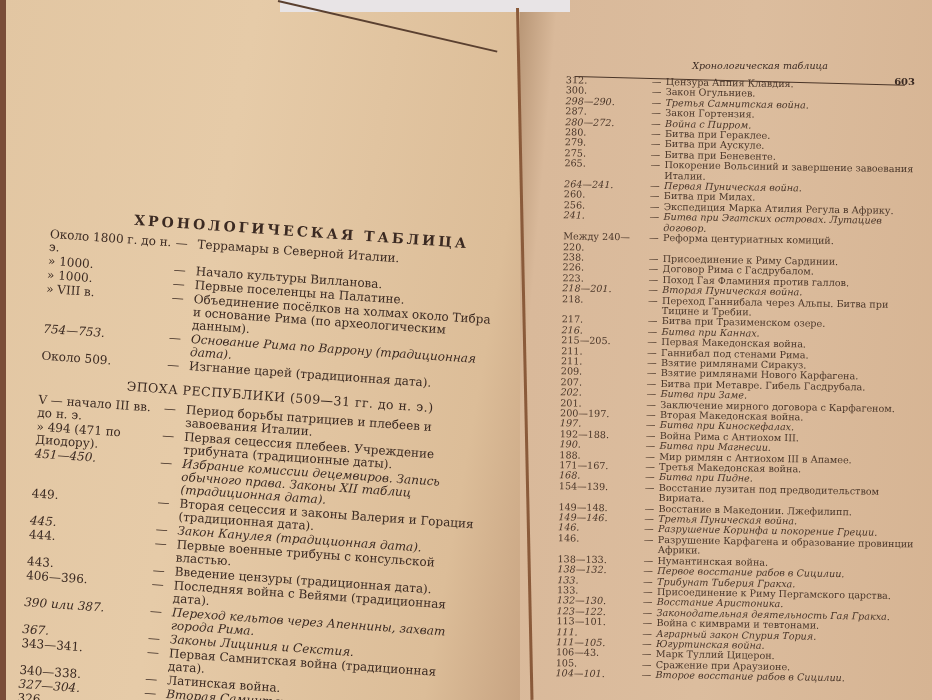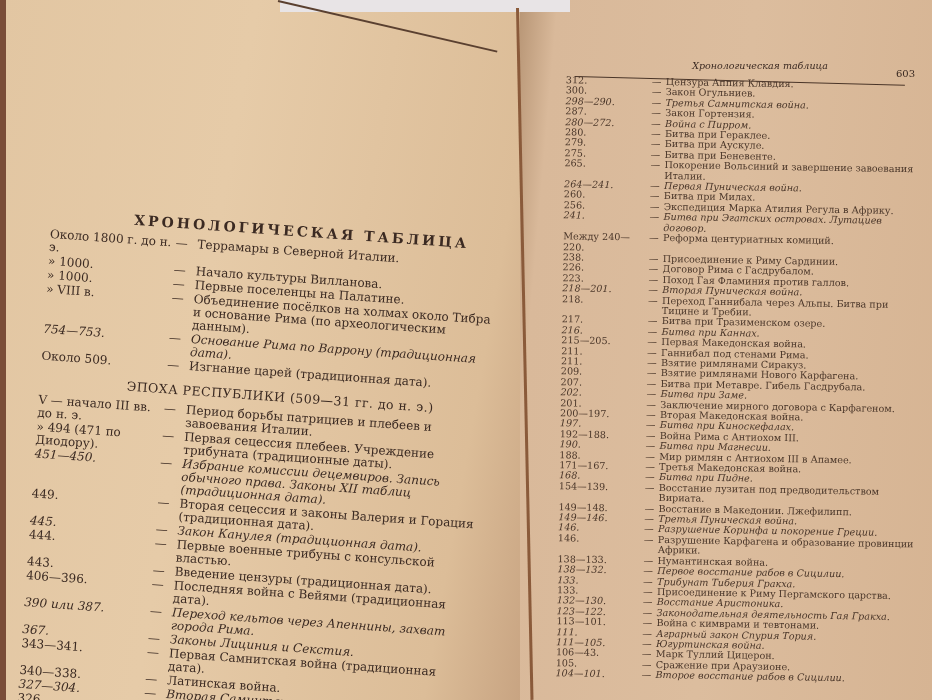--- a/index.html
+++ b/index.html
@@ -16,21 +16,21 @@
   .left-content{position:absolute;left:38px;top:205px;width:470px;transform:rotate(4deg);transform-origin:left top;color:#3b2a22;}
   .main-title{font-family:"DejaVu Serif",serif;font-weight:bold;letter-spacing:3px;font-size:14px;text-align:center;margin-left:60px;margin-bottom:6px;}
   .section-title{font-size:12.5px;text-align:center;margin:10px 0 6px 40px;letter-spacing:0.5px;}
   .row{display:flex;font-size:12px;line-height:13px;margin-bottom:1px;}
   .row .d{width:140px;flex:none;padding-left:14px;box-sizing:border-box;}
   .row .dash{width:22px;flex:none;}
   .row .t{flex:1;}
   .it{font-style:italic;}
   .right-header{position:absolute;left:575px;top:60px;width:340px;color:#3b2a22;}
   .running-title{font-style:italic;font-size:9.5px;text-align:center;margin-left:30px;}
-  .page-num{position:absolute;right:0;top:8px;font-size:10px;font-weight:normal;}
+  .page-num{position:absolute;right:0;top:16px;font-size:10px;font-weight:bold;}
   .hrule{position:absolute;left:0;top:16px;width:330px;height:1px;background:#4a3528;transform:rotate(1.5deg);transform-origin:left;}
   .right-content{position:absolute;left:552px;top:75px;width:372px;color:#4a3629;transform:rotate(1deg);transform-origin:left top;}
   .rrow{display:flex;font-size:9.6px;line-height:10.4px;}
   .rrow .d{width:100px;flex:none;padding-left:14px;box-sizing:border-box;}
   .rrow .dash{width:14px;flex:none;}
   .rrow .t{flex:1;}
 </style>
 </head>
 <body>
 

